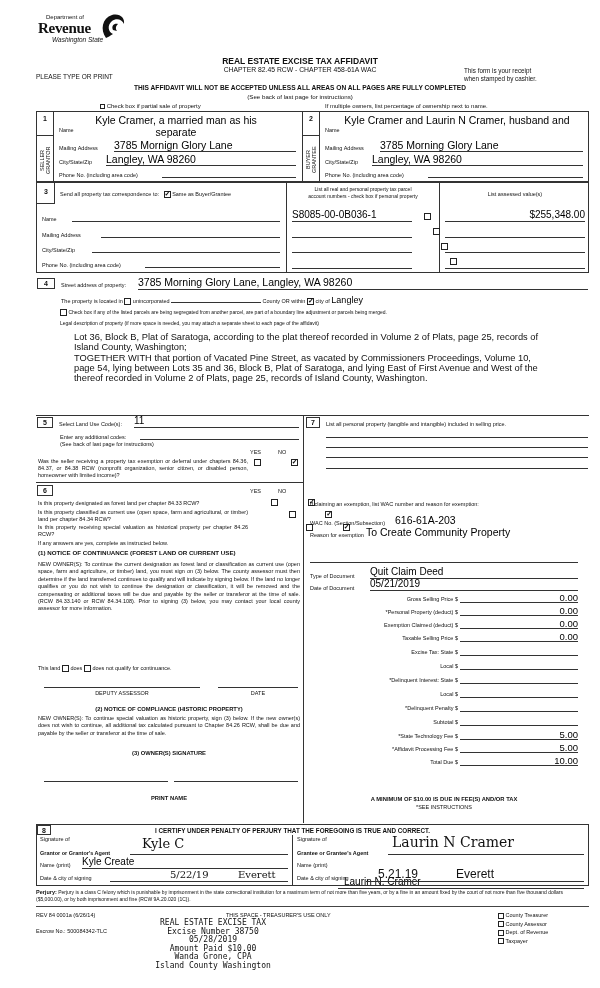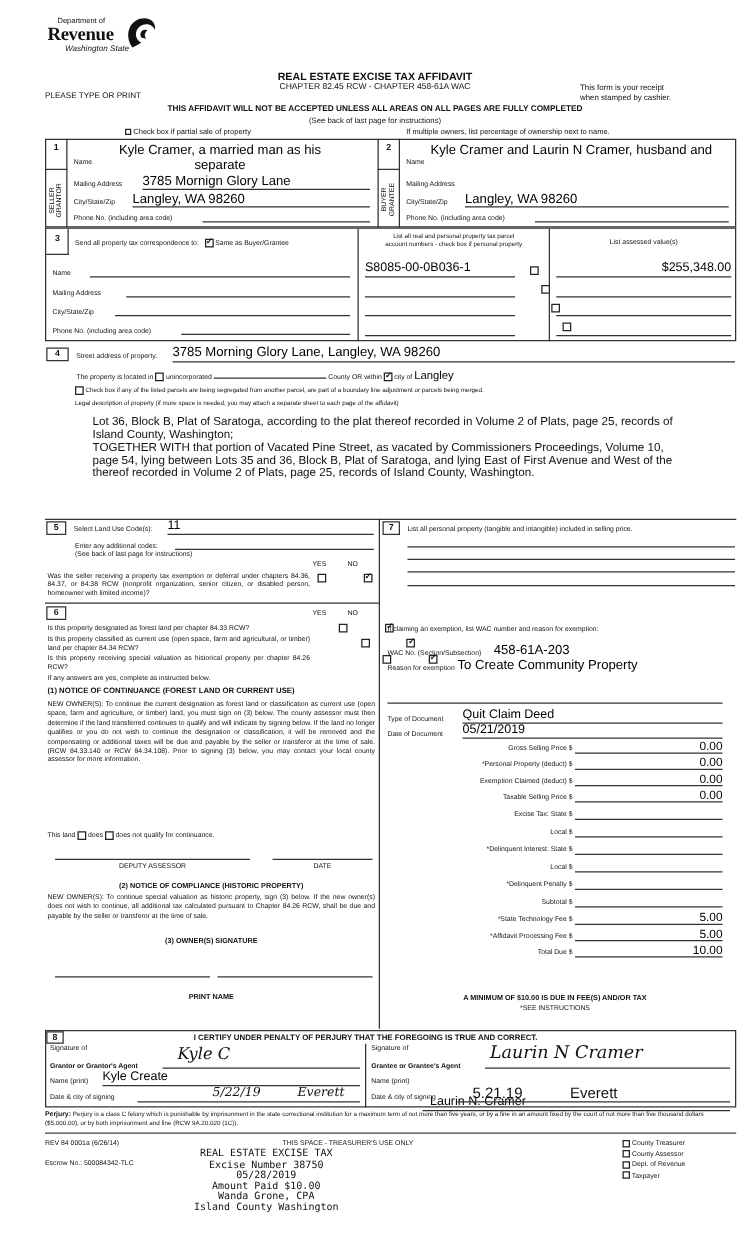--- a/index.html
+++ b/index.html
@@ -12,21 +12,21 @@
   .bold { font-weight: bold; }
   .line { border-bottom: 1px solid #333; }
   .box { border: 1px solid #333; }
   .cb { display: inline-block; width: 7px; height: 7px; border: 1px solid #222; vertical-align: middle; position: relative; background: #fff; }
   .cb.checked::after { content: "✓"; position: absolute; left: 0; top: -3px; font-size: 7px; font-weight: bold; line-height: 9px; }
   .secnum { position: absolute; border: 1px solid #333; font-size: 7px; font-weight: bold; text-align: center; line-height: 10px; }
   .vlabel { position: absolute; writing-mode: vertical-rl; transform: rotate(180deg); font-size: 5.5px; text-align: center; line-height: 6px; }
   .right { text-align: right; }
   .center { text-align: center; }
   .justify { text-align: justify; }
-  .sig { font-family: "DejaVu Serif", serif; font-style: italic; color: #111; }
+  .sig { font-family: "DejaVu Serif", serif; color: #111; }
   .mono { font-family: "DejaVu Sans Mono", monospace; }
 </style>
 </head>
 <body>
 
 
 
 
 <div class="abs" style="left:38px;top:12px;width:90px;height:44px;">
   <div class="abs" style="left:8px;top:2px;font-size:6px;">Department of</div>
@@ -76,20 +76,21 @@
 <div class="abs" style="left:302px;top:111px;width:287px;height:71px;">
   <div class="abs" style="left:0;top:0;width:18px;height:71px;border-right:1px solid #333;"></div>
   <div class="abs" style="left:0;top:24px;width:18px;height:1px;background:#333;"></div>
   <div class="abs bold center" style="left:0;top:4px;width:18px;font-size:7px;">2</div>
   <div class="vlabel" style="left:3px;top:30px;width:14px;height:38px;">
     <span>BUYER</span><br><span>GRANTEE</span>
   </div>
   <div class="abs hand center" style="left:24px;top:3px;width:262px;font-size:10.5px;">Kyle Cramer and Laurin N Cramer, husband and</div>
   <div class="abs small" style="left:23px;top:16px;">Name</div>
   <div class="abs small" style="left:23px;top:34px;">Mailing Address</div>
+  <div class="abs hand line" style="left:78px;top:28px;width:203px;height:13px;font-size:10.5px;">3785 Morning Glory Lane</div>
   <div class="abs small" style="left:23px;top:48px;">City/State/Zip</div>
   <div class="abs hand line" style="left:70px;top:42px;width:211px;height:13px;font-size:10.5px;">Langley, WA 98260</div>
   <div class="abs small" style="left:23px;top:61px;">Phone No. (including area code)</div>
   <div class="abs line" style="left:126px;top:58px;width:155px;height:9px;"></div>
 </div>
 
 
 <div class="abs box" style="left:36px;top:182px;width:553px;height:91px;">
   <div class="abs" style="left:0;top:0;width:18px;height:21px;border-right:1px solid #333;border-bottom:1px solid #333;"></div>
   <div class="abs bold center" style="left:0;top:5px;width:18px;font-size:7px;">3</div>
@@ -219,21 +220,21 @@
 
 <div class="secnum" style="left:306px;top:417px;width:14px;height:11px;">7</div>
 <div class="abs small" style="left:326px;top:421px;">List all personal property (tangible and intangible) included in selling price.</div>
 <div class="abs line" style="left:326px;top:432px;width:262px;height:6px;"></div>
 <div class="abs line" style="left:326px;top:442px;width:262px;height:6px;"></div>
 <div class="abs line" style="left:326px;top:452px;width:262px;height:6px;"></div>
 <div class="abs line" style="left:326px;top:463px;width:262px;height:6px;"></div>
 
 <div class="abs small" style="left:310px;top:501px;">If claiming an exemption, list WAC number and reason for exemption:</div>
 <div class="abs small" style="left:310px;top:520px;">WAC No. (Section/Subsection)</div>
-<div class="abs hand" style="left:395px;top:514px;font-size:10.5px;">458-61A-203</div>
+<div class="abs hand" style="left:395px;top:514px;font-size:10.5px;">616-61A-203</div>
 <div class="abs small" style="left:310px;top:532px;">Reason for exemption</div>
 <div class="abs hand" style="left:366px;top:526px;font-size:10.5px;">To Create Community Property</div>
 <div class="abs line" style="left:310px;top:557px;width:268px;height:6px;"></div>
 
 <div class="abs small" style="left:310px;top:573px;">Type of Document</div>
 <div class="abs hand line" style="left:370px;top:566px;width:208px;height:13px;font-size:10px;">Quit Claim Deed</div>
 <div class="abs small" style="left:310px;top:585px;">Date of Document</div>
 <div class="abs hand line" style="left:370px;top:578px;width:208px;height:13px;font-size:10px;">05/21/2019</div>
 
 <div class="abs" style="left:310px;top:592px;width:268px;">

